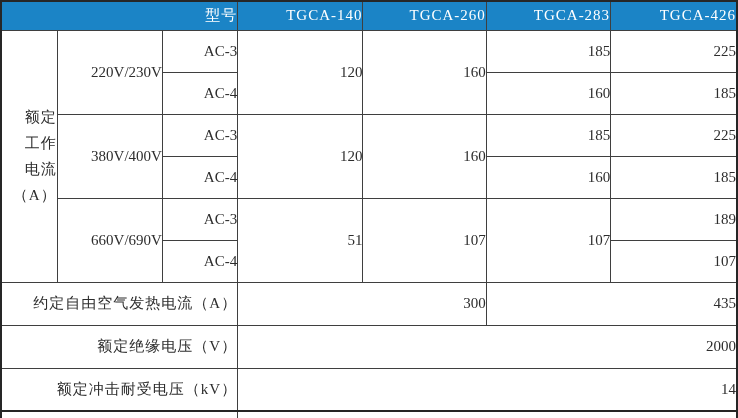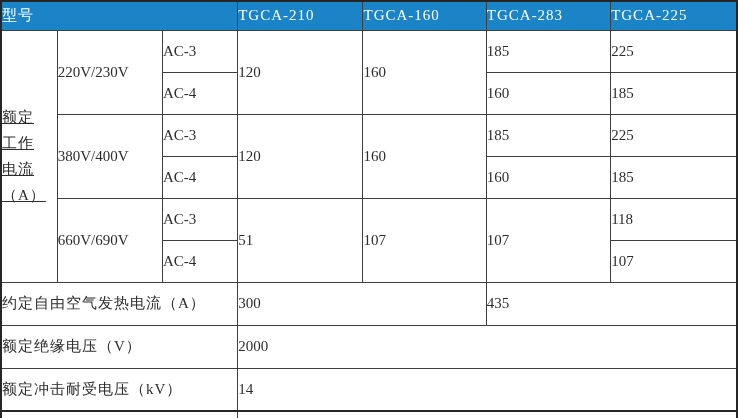--- a/index.html
+++ b/index.html
@@ -22,41 +22,40 @@
     border-collapse:collapse;
     table-layout:fixed;
     width:738px;
     font-family:"Liberation Serif","DejaVu Serif",serif;
     font-size:15px;
     color:var(--body-text);
     border:2px solid var(--outer);
   }
   table.spec td,table.spec th{
     border:1px solid var(--grid);
-    text-align:left;
+    text-align:right;
     vertical-align:middle;
     padding:0;
     font-weight:normal;
     overflow:hidden;
     white-space:nowrap;
   }
   tr.h-header{height:29px;}
   tr.h-data{height:42px;}
   tr.h-bottom{height:43px;}
   tr.h-partial{height:10px;}
   th.model-head{
     background:var(--header-bg);
     color:var(--header-text);
     letter-spacing:1px;
     border-bottom:2px solid var(--outer);
   }
   td.rated-label{
     line-height:26px;
     letter-spacing:1px;
-    text-decoration:underline;
   }
   td.bottom-label{letter-spacing:1px;}
   tr.h-partial td{border-top:2px solid var(--outer);}
 </style>
 </head>
 <body>
 
 <div class="table-wrap">
 <table class="spec">
   <colgroup>
@@ -65,24 +64,24 @@
         <col style="width:75px">
     <col style="width:125px">
         <col style="width:123px">
         <col style="width:124px">
         <col style="width:126px">
   </colgroup>
 
   <tbody>
         <tr class="h-header">
     <th class="model-head" colspan="3">型号</th>
-    <th class="model-head">TGCA-210</th>
-    <th class="model-head">TGCA-160</th>
+    <th class="model-head">TGCA-140</th>
+    <th class="model-head">TGCA-260</th>
     <th class="model-head">TGCA-283</th>
-    <th class="model-head">TGCA-225</th>
+    <th class="model-head">TGCA-426</th>
   </tr>
 
   <tr class="h-data">
     <td class="rated-label" rowspan="6">
       <div>额定</div>
       <div>工作</div>
       <div>电流</div>
       <div>（A）</div>
     </td>
     <td rowspan="2">220V/230V</td>
@@ -113,21 +112,21 @@
     <td>160</td>
     <td>185</td>
   </tr>
 
   <tr class="h-data">
     <td rowspan="2">660V/690V</td>
     <td>AC-3</td>
     <td rowspan="2">51</td>
     <td rowspan="2">107</td>
     <td rowspan="2">107</td>
-    <td>118</td>
+    <td>189</td>
   </tr>
 
   <tr class="h-data">
     <td>AC-4</td>
     <td>107</td>
   </tr>
 
   <tr class="h-bottom">
     <td class="bottom-label" colspan="3">约定自由空气发热电流（A）</td>
     <td colspan="2">300</td>

